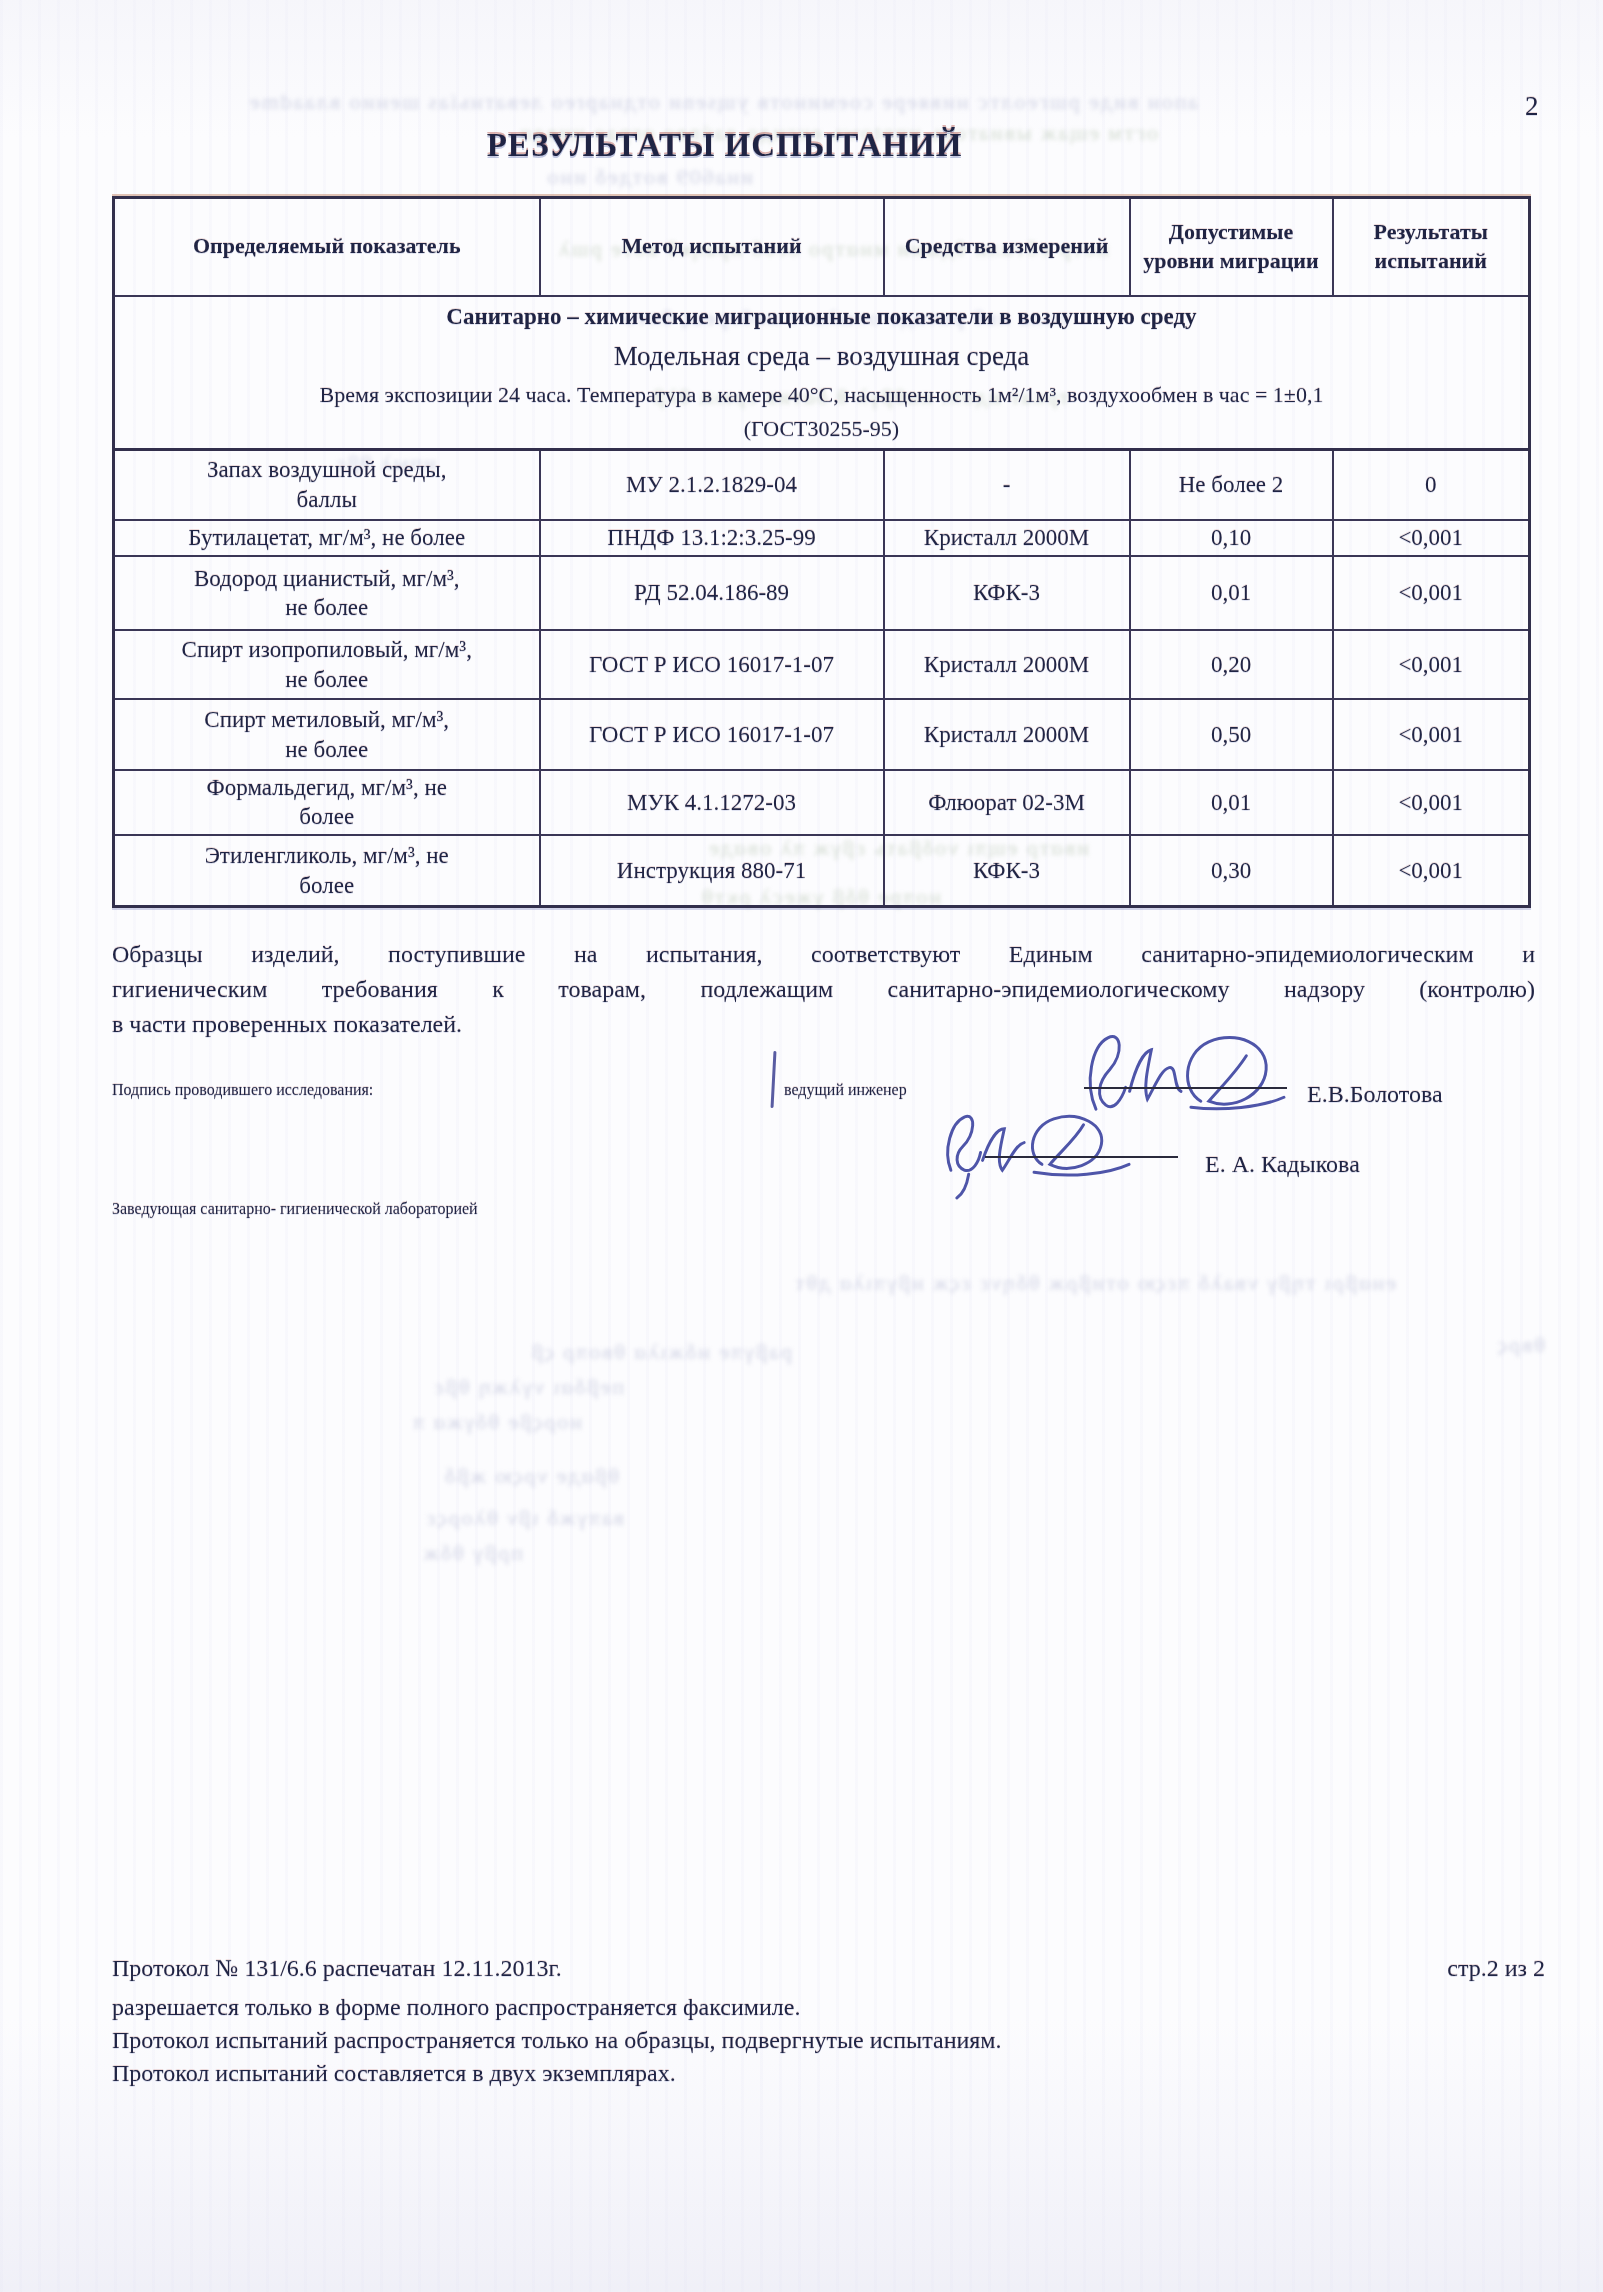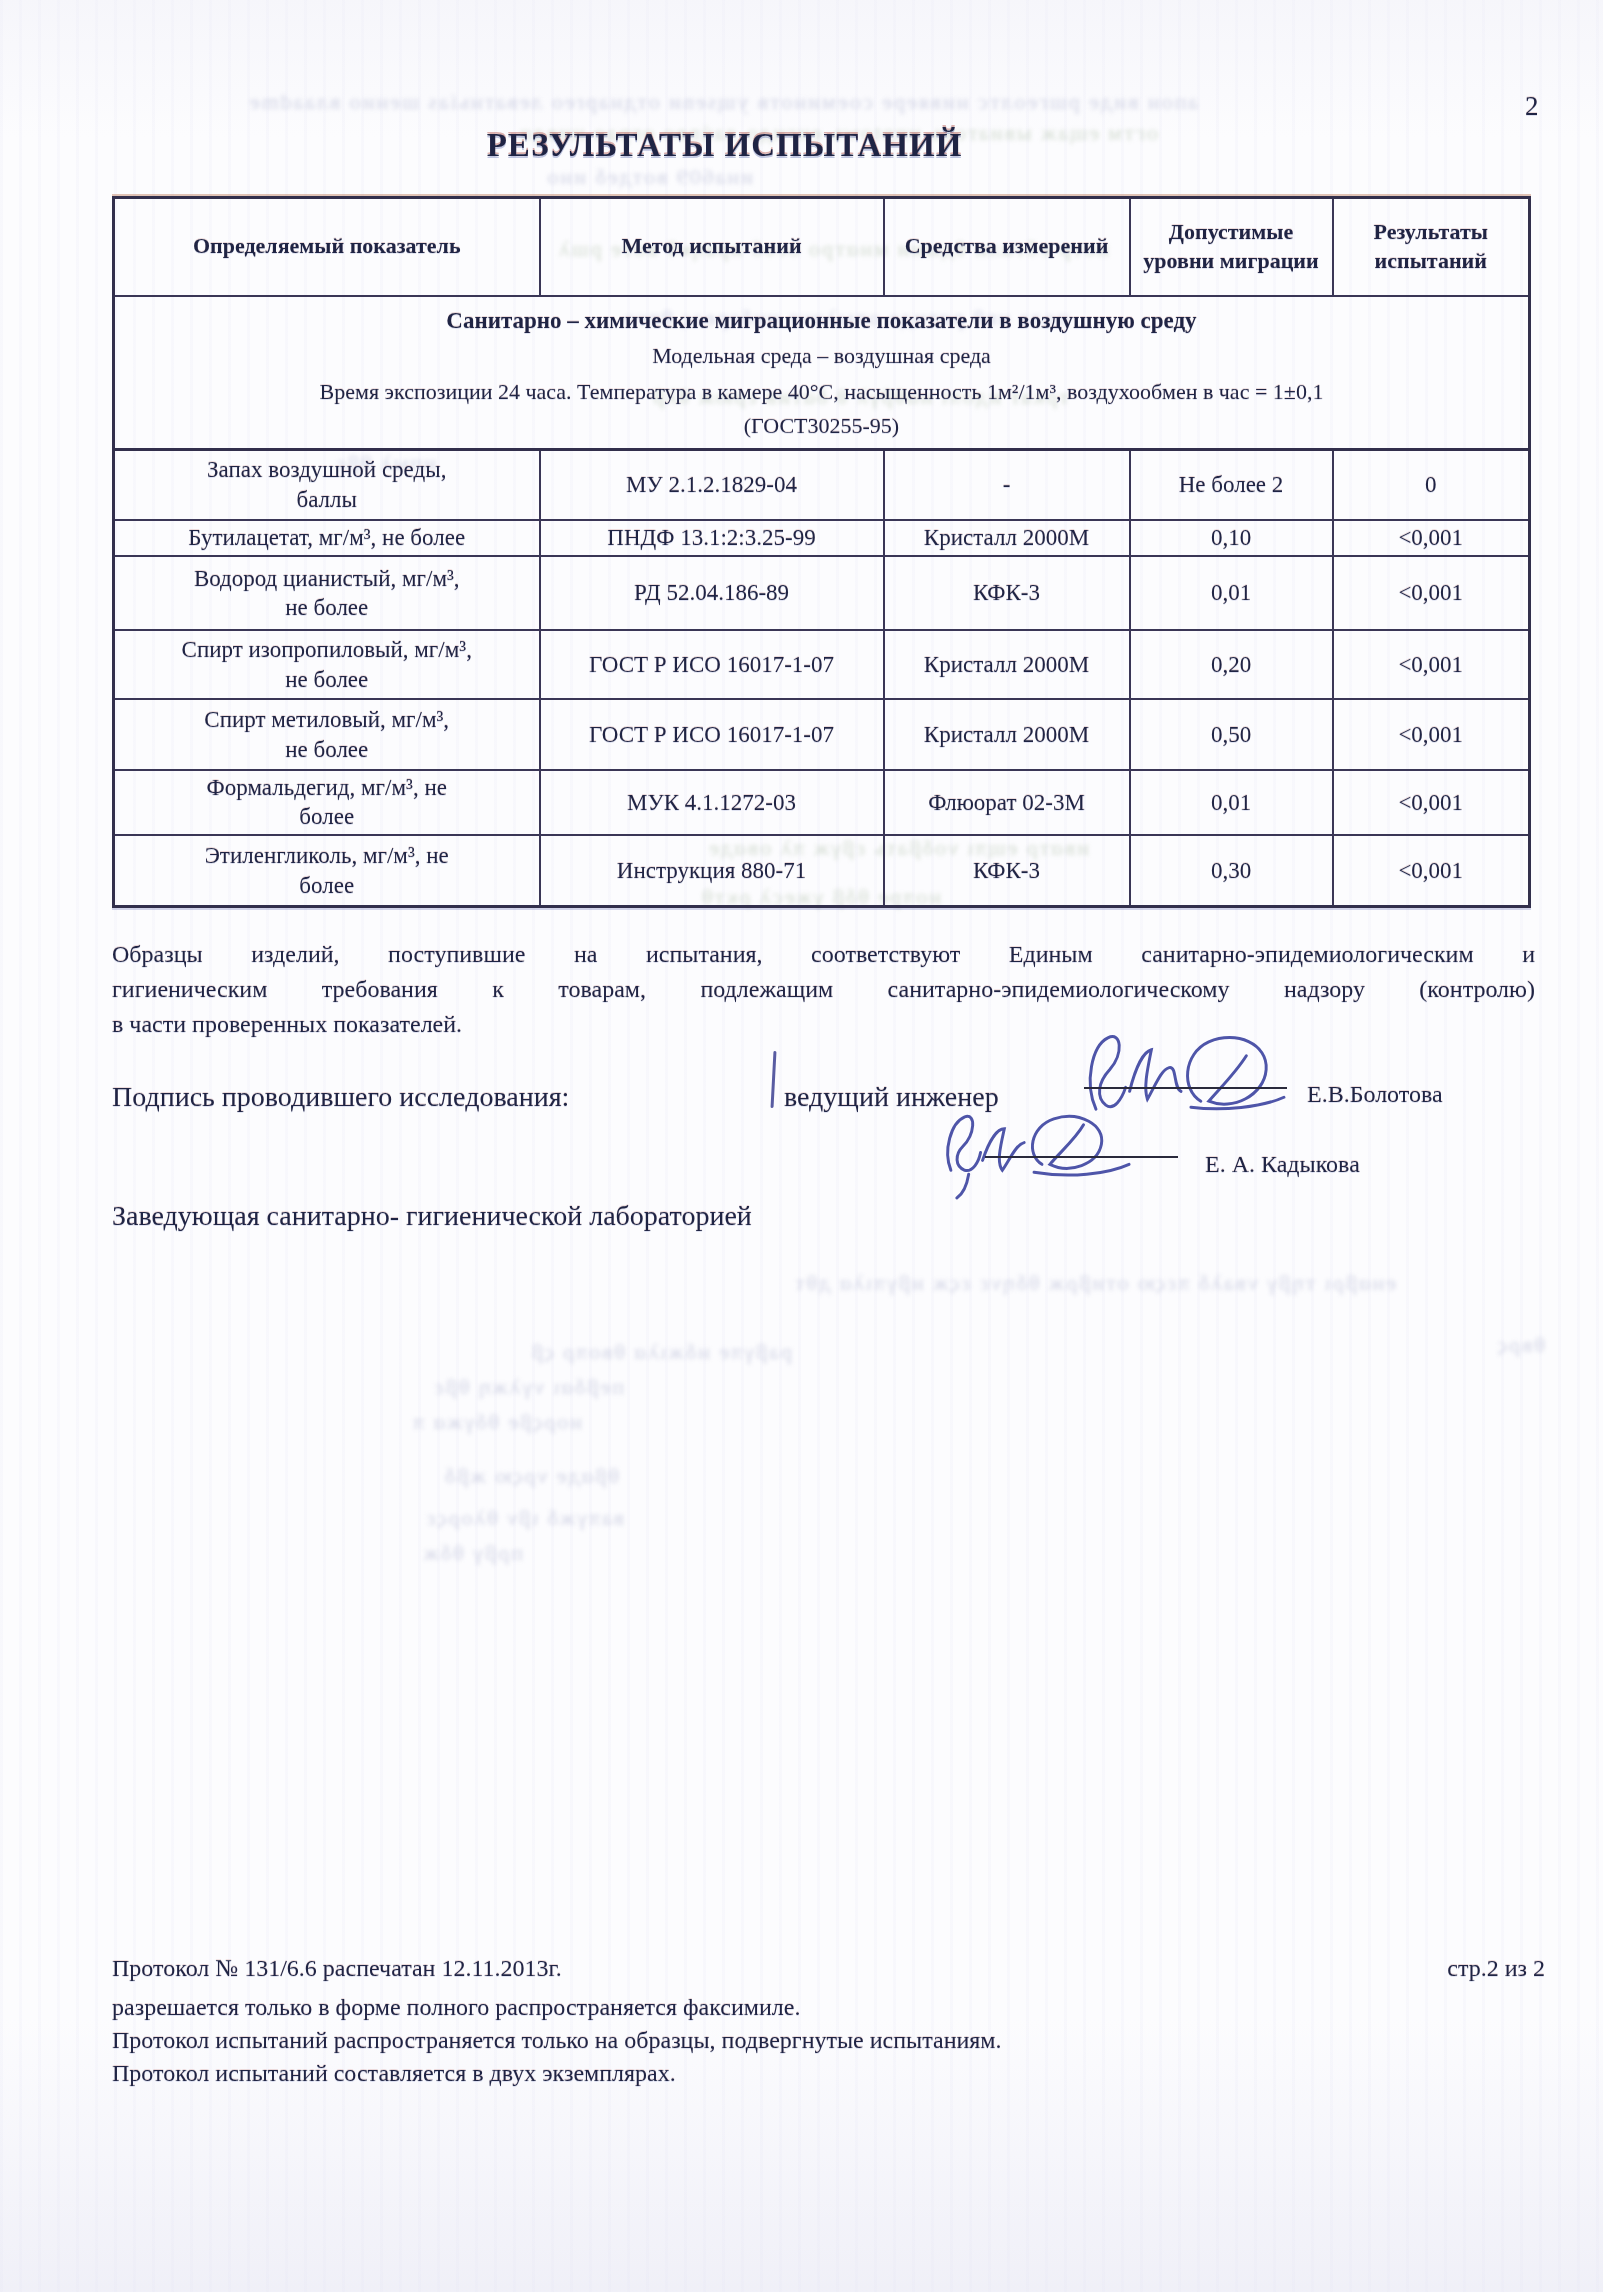--- a/index.html
+++ b/index.html
@@ -32,33 +32,33 @@
     border:2px solid #3a3656;vertical-align:middle;padding:2px 6px;
     font-weight:normal;text-align:center;
     text-shadow:0 -1px 0 rgba(160,50,40,.16), 0 1px 0 rgba(50,70,165,.14);
   }
   table.results{border:3px solid #322f4c;box-shadow:0 -2px 0 rgba(175,90,45,.35), 0 2px 0 rgba(60,70,160,.22);}
   table.results th{font-weight:bold;font-size:22px;line-height:1.3;}
   td.c1{text-align:left;padding-left:10px;white-space:pre-line;}
   tr.hrow{height:98px;}
   tr.section td{height:147px;border-bottom:3px solid #322f4c;}
   .sec-l1{font-weight:bold;font-size:23px;margin-top:2px;}
-  .sec-l2{font-size:22px;margin-top:7px;}
+  .sec-l2{font-size:27px;margin-top:7px;}
   .sec-l3{font-size:22px;margin-top:8px;}
   .sec-l4{font-size:22px;margin-top:6px;}
   tr.r1{height:71px;} tr.r2{height:36px;} tr.r3{height:74px;}
   tr.r4{height:69px;} tr.r5{height:71px;} tr.r6{height:54px;} tr.r7{height:72px;}
 
   
   .conclusion{position:absolute;left:112px;top:937px;width:1423px;font-size:24px;line-height:1.45;}
   .jline{text-align:justify;text-align-last:justify;}
   .lline{text-align:left;}
 
   
-  .sig-label{position:absolute;font-size:28px;}
+  .sig-label{position:absolute;font-size:16px;}
   .sig-name{position:absolute;font-size:24px;}
   .sig-underline{position:absolute;border-bottom:2px solid #2a2a3c;}
   .sig-svg{position:absolute;overflow:visible;}
   .penstroke{position:absolute;left:772px;top:1051px;width:3px;height:57px;
     background:#3c3f92;border-radius:2px;transform:rotate(3deg);opacity:.85;}
 
   
   .footer{position:absolute;left:112px;top:1952px;width:1433px;font-size:24px;line-height:1.37;}
   .f-row1{display:flex;justify-content:space-between;margin-bottom:6px;}
 

